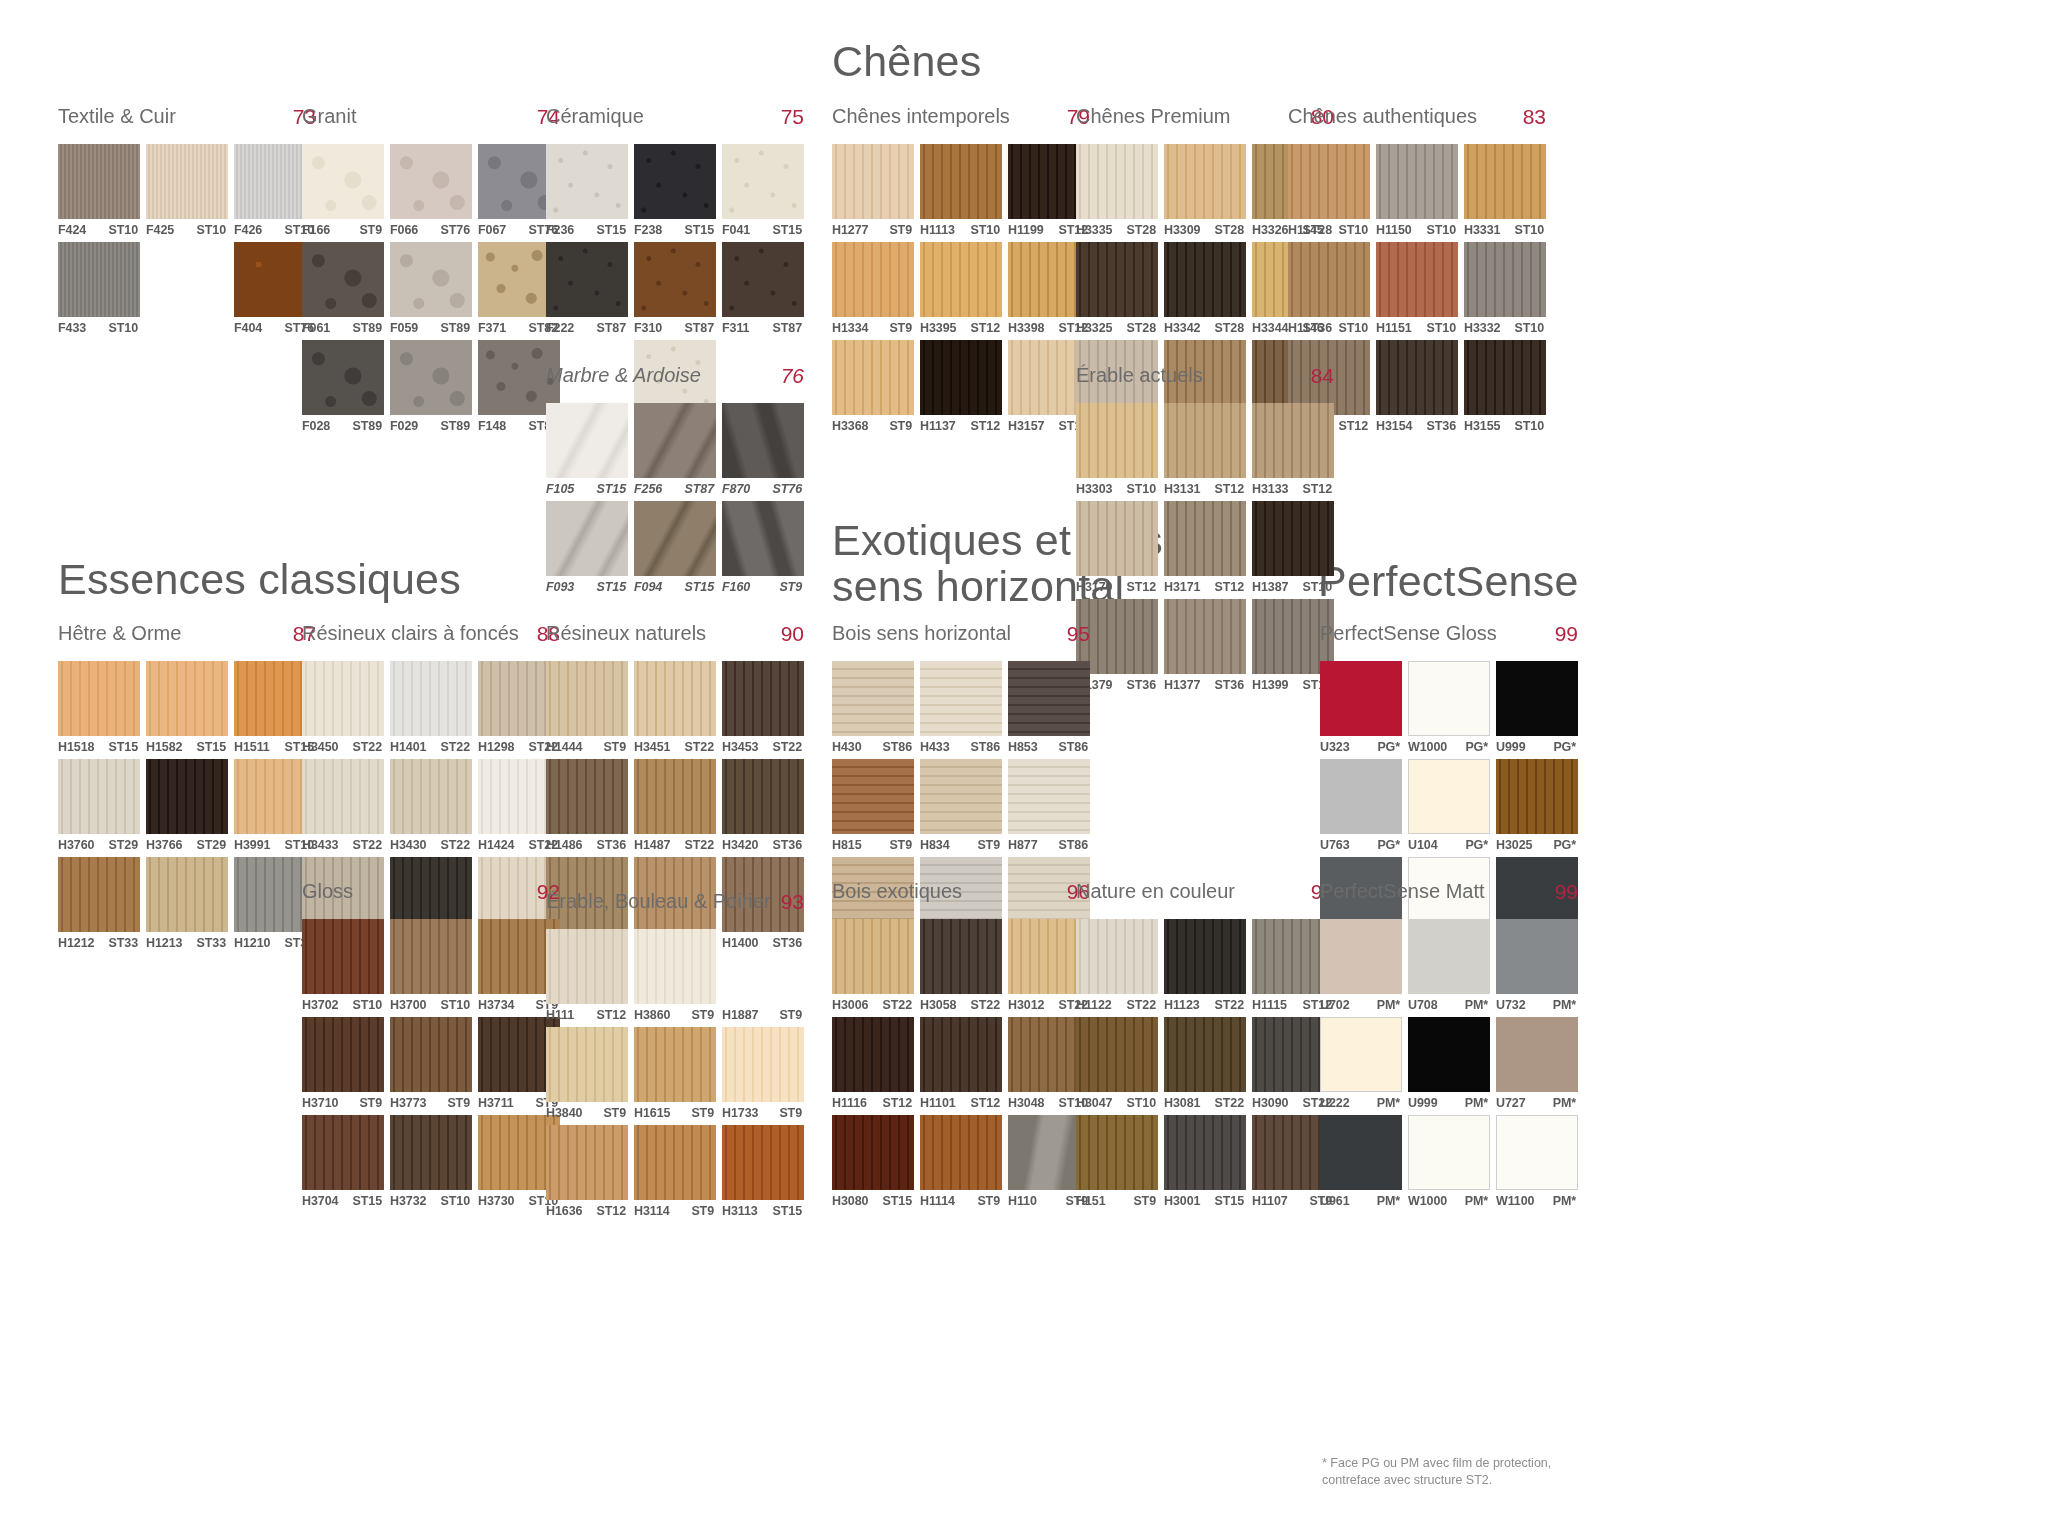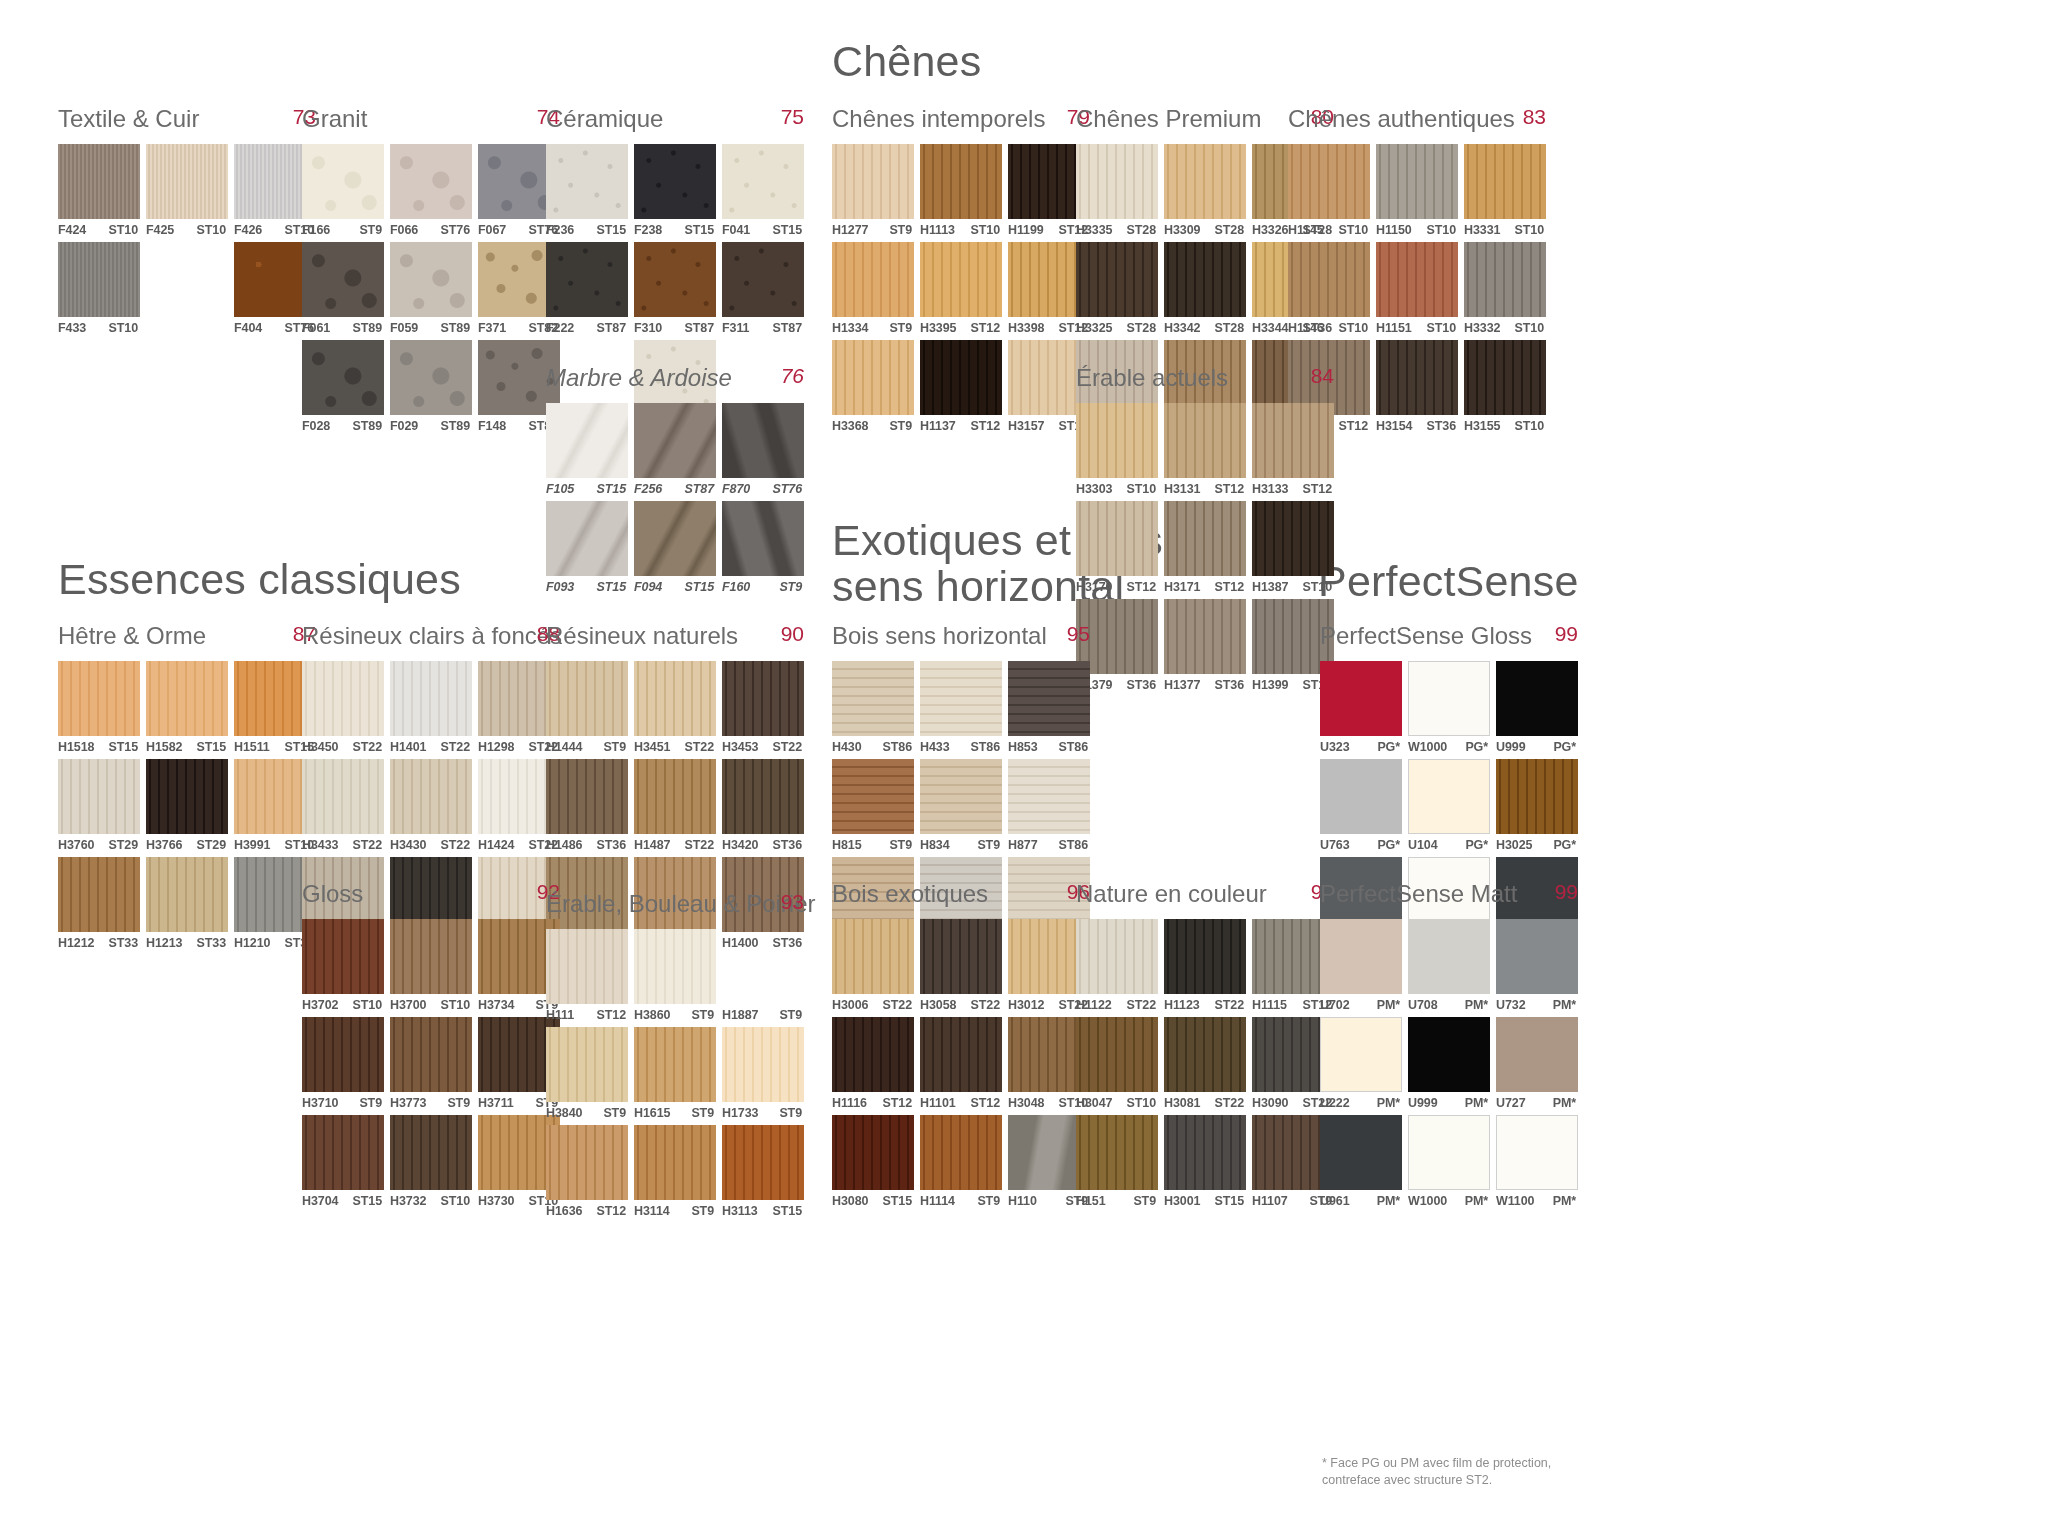--- a/index.html
+++ b/index.html
@@ -26,21 +26,21 @@
 
   
   .group{position:absolute;width:258px;}
   .group-head{
     position:relative;
     height:30px;
     margin-bottom:9px;
   }
   .group-title{
     position:absolute;left:0;top:0;
-    font-size:24px;
+    font-size:20px;
     font-weight:400;
     color:#6b6b6b;
     white-space:nowrap;
   }
   .group-page{
     position:absolute;right:0;top:0;
     font-size:21px;
     color:#b32341;
     font-weight:400;
   }

